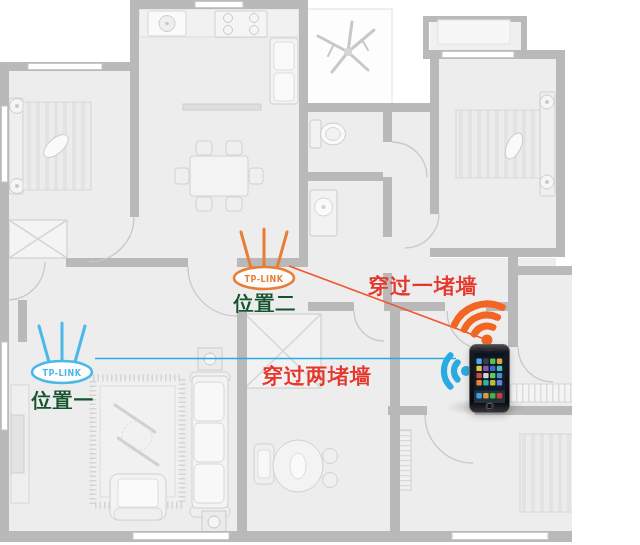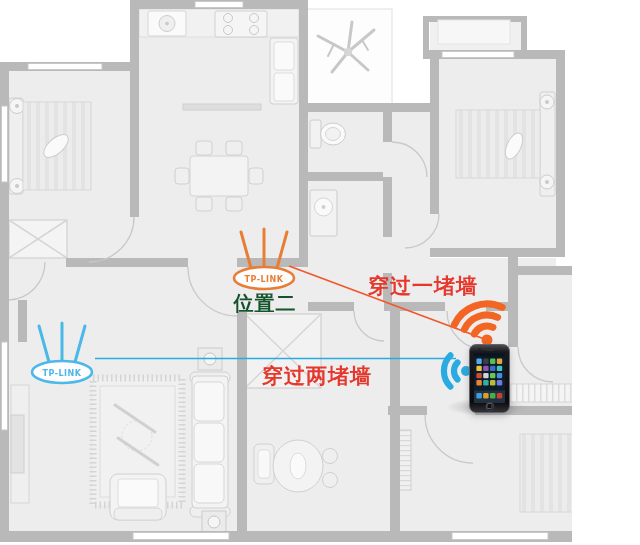--- a/index.html
+++ b/index.html
@@ -336,20 +336,21 @@
     <svg width="74" height="66" viewBox="0 0 74 66">
       <g stroke="#4AB8E8" stroke-width="3" stroke-linecap="round">
         <line x1="14" y1="6" x2="24" y2="42"></line>
         <line x1="37" y1="3" x2="37" y2="42"></line>
         <line x1="60" y1="6" x2="50" y2="42"></line>
       </g>
       <ellipse cx="37" cy="52" rx="30" ry="11" fill="#FEFEFE" stroke="#4AB8E8" stroke-width="2.6"></ellipse>
       <text x="37" y="55.5" text-anchor="middle" font-size="8" font-weight="bold" letter-spacing="0.5" fill="#4AB8E8" font-family="DejaVu Sans, sans-serif">TP-LINK</text>
     </svg>
   </div>
+  <div class="pos-label pos-label-1">位置一</div>
 
   <div class="annot annot-two">穿过两堵墙</div>
   <div class="annot annot-one">穿过一堵墙</div>
 
   <div class="phone-shadow"></div>
   <div class="phone">
     <div class="phone-camera"></div>
     <div class="phone-earpiece"></div>
     <div class="phone-screen">
       <svg width="31" height="50" viewBox="0 0 31 50">

